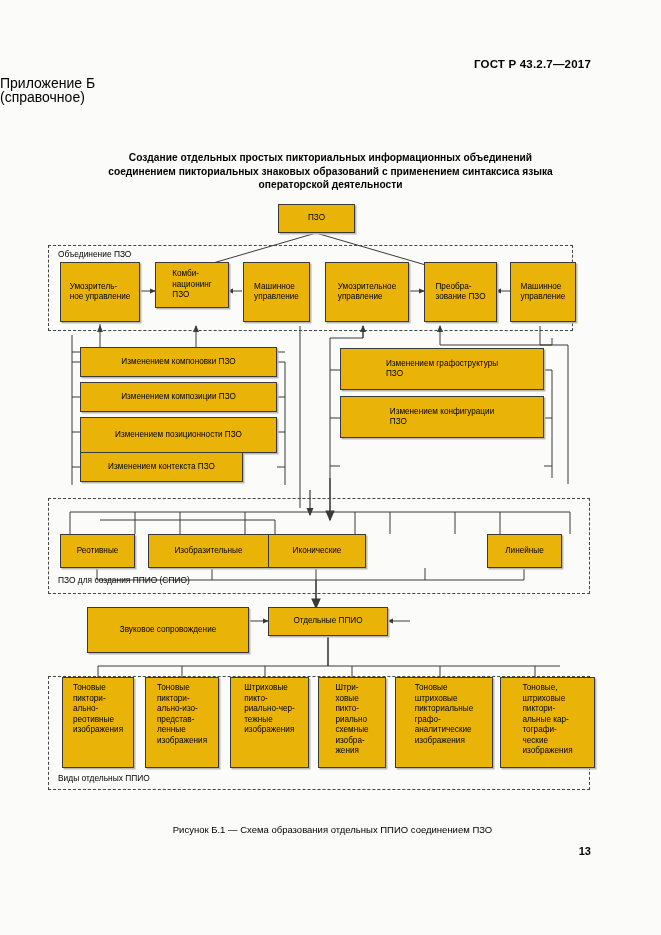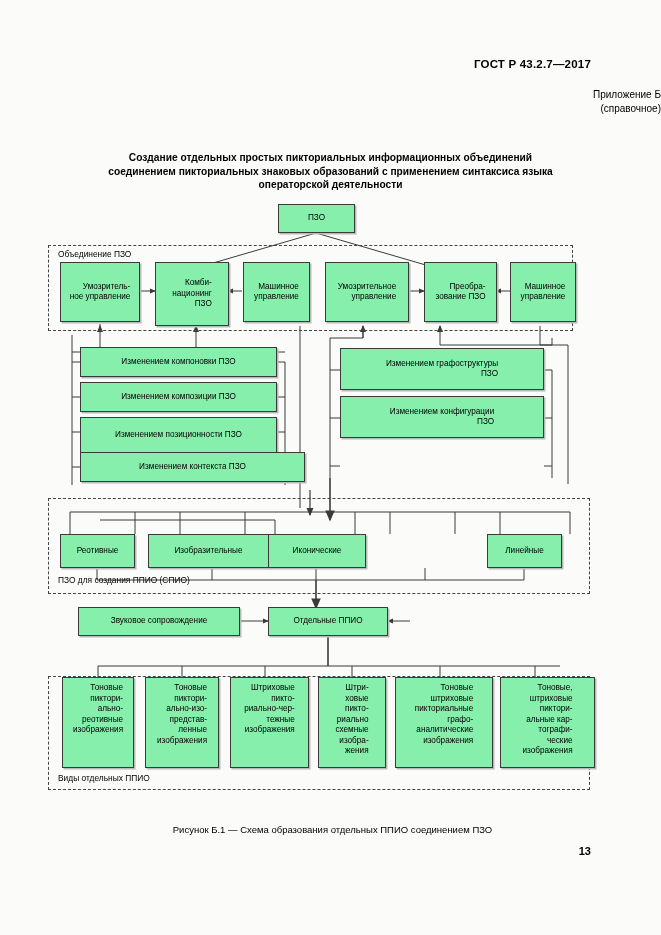--- a/index.html
+++ b/index.html
@@ -25,23 +25,23 @@
     font-size: 11.5px;
     font-weight: bold;
     letter-spacing: 0.2px;
     white-space: nowrap;
     padding-left: 11px;
   }
   .appendix {
     position: absolute;
     left: 0;
     right: 0;
-    top: 88px;
-    text-align: right;
-    font-size: 10px;
+    top: 76px;
+    text-align: left;
+    font-size: 14px;
     line-height: 14px;
   }
   .doc-title {
     position: absolute;
     left: 78px;
     width: 505px;
     top: 151px;
     text-align: center;
     font-size: 10.2px;
     font-weight: bold;
@@ -61,27 +61,27 @@
     top: 845px;
     font-size: 11px;
     font-weight: bold;
   }
 
   
   .dia { position: absolute; left: 0; top: 0; width: 661px; height: 935px; }
   .box {
     position: absolute;
     box-sizing: border-box;
-    background: #86efac;
+    background: #eab308;
     border: 1px solid #3a3a3a;
     box-shadow: 1.5px 1.5px 0 0 #b9b9b9;
     display: flex;
     align-items: center;
     justify-content: center;
-    text-align: right;
+    text-align: left;
     font-size: 8.2px;
     line-height: 10.5px;
     padding: 2px 3px;
     white-space: pre-line;
   }
   .box.tall { align-items: flex-start; padding-top: 5px; }
   .dashed {
     position: absolute;
     box-sizing: border-box;
     border: 1px dashed #444;
@@ -223,51 +223,51 @@
       </g>
     </svg>
 
     <div class="box" style="left:278px; top:204px; width:77px; height:29px;">ПЗО</div>
 
     <div class="dashed" style="left:48px; top:245px; width:525px; height:86px;"></div>
     <div class="dlabel" style="left:58px; top:249px;">Объединение  ПЗО</div>
 
     <div class="box" style="left:60px; top:262px; width:80px; height:60px;">Умозритель-
 ное управление</div>
-    <div class="box" style="left:155px; top:262px; width:74px; height:64px;">Комби-
+    <div class="box" style="left:155px; top:262px; width:74px; height:46px;">Комби-
 национинг
 ПЗО</div>
     <div class="box" style="left:243px; top:262px; width:67px; height:60px;">Машинное
 управление</div>
     <div class="box" style="left:325px; top:262px; width:84px; height:60px;">Умозрительное
 управление</div>
     <div class="box" style="left:424px; top:262px; width:73px; height:60px;">Преобра-
 зование ПЗО</div>
     <div class="box" style="left:510px; top:262px; width:66px; height:60px;">Машинное
 управление</div>
 
     <div class="box" style="left:80px; top:347px; width:197px; height:30px;">Изменением компоновки ПЗО</div>
     <div class="box" style="left:80px; top:382px; width:197px; height:30px;">Изменением композиции ПЗО</div>
     <div class="box" style="left:80px; top:417px; width:197px; height:36px;">Изменением позиционности ПЗО</div>
-    <div class="box" style="left:80px; top:452px; width:225px; height:30px;">Изменением контекста ПЗО</div>
+    <div class="box" style="left:80px; top:452px; width:163px; height:30px;">Изменением контекста ПЗО</div>
 
     <div class="box" style="left:340px; top:348px; width:204px; height:42px;">Изменением  графоструктуры
 ПЗО</div>
     <div class="box" style="left:340px; top:396px; width:204px; height:42px;">Изменением конфигурации
 ПЗО</div>
 
     <div class="dashed" style="left:48px; top:498px; width:542px; height:96px;"></div>
     <div class="dlabel" style="left:58px; top:575px;">ПЗО для создания ППИО (СПИО)</div>
 
     <div class="box" style="left:60px; top:534px; width:75px; height:34px;">Реотивные</div>
     <div class="box" style="left:148px; top:534px; width:121px; height:34px;">Изобразительные</div>
     <div class="box" style="left:268px; top:534px; width:98px; height:34px;">Иконические</div>
     <div class="box" style="left:487px; top:534px; width:75px; height:34px;">Линейные</div>
 
-    <div class="box" style="left:78px; top:607px; width:162px; height:29px;">Звуковое сопровождение</div>
+    <div class="box" style="left:87px; top:607px; width:162px; height:46px;">Звуковое сопровождение</div>
     <div class="box" style="left:268px; top:607px; width:120px; height:29px;">Отдельные ППИО</div>
 
     <div class="dashed" style="left:48px; top:676px; width:542px; height:114px;"></div>
     <div class="dlabel" style="left:58px; top:773px;">Виды отдельных ППИО</div>
 
     <div class="box tall" style="left:62px; top:677px; width:72px; height:91px;">Тоновые
 пиктори-
 ально-
 реотивные
 изображения</div>

